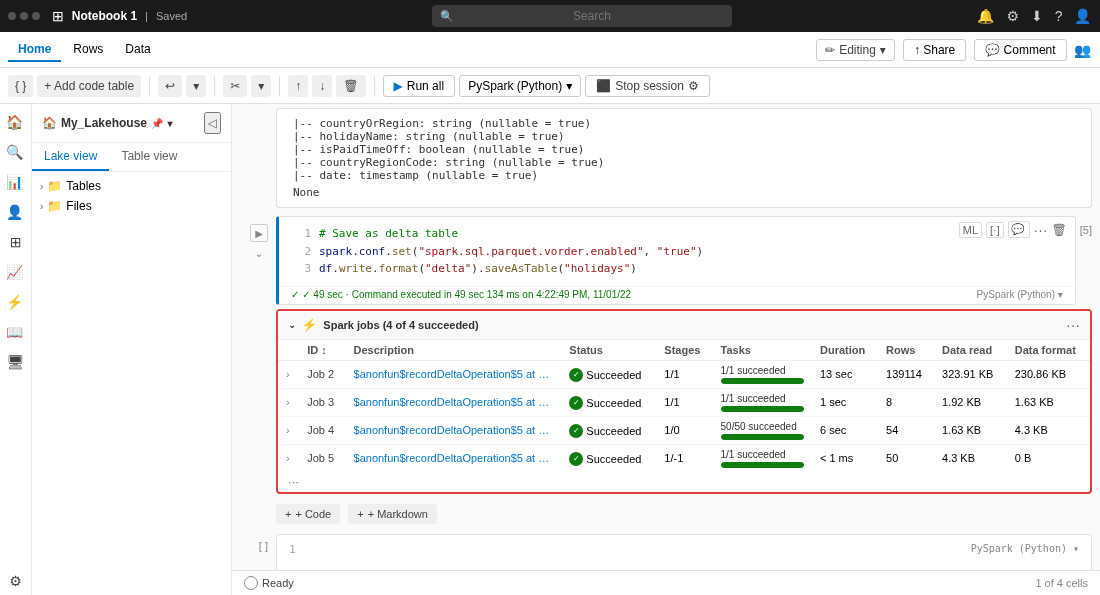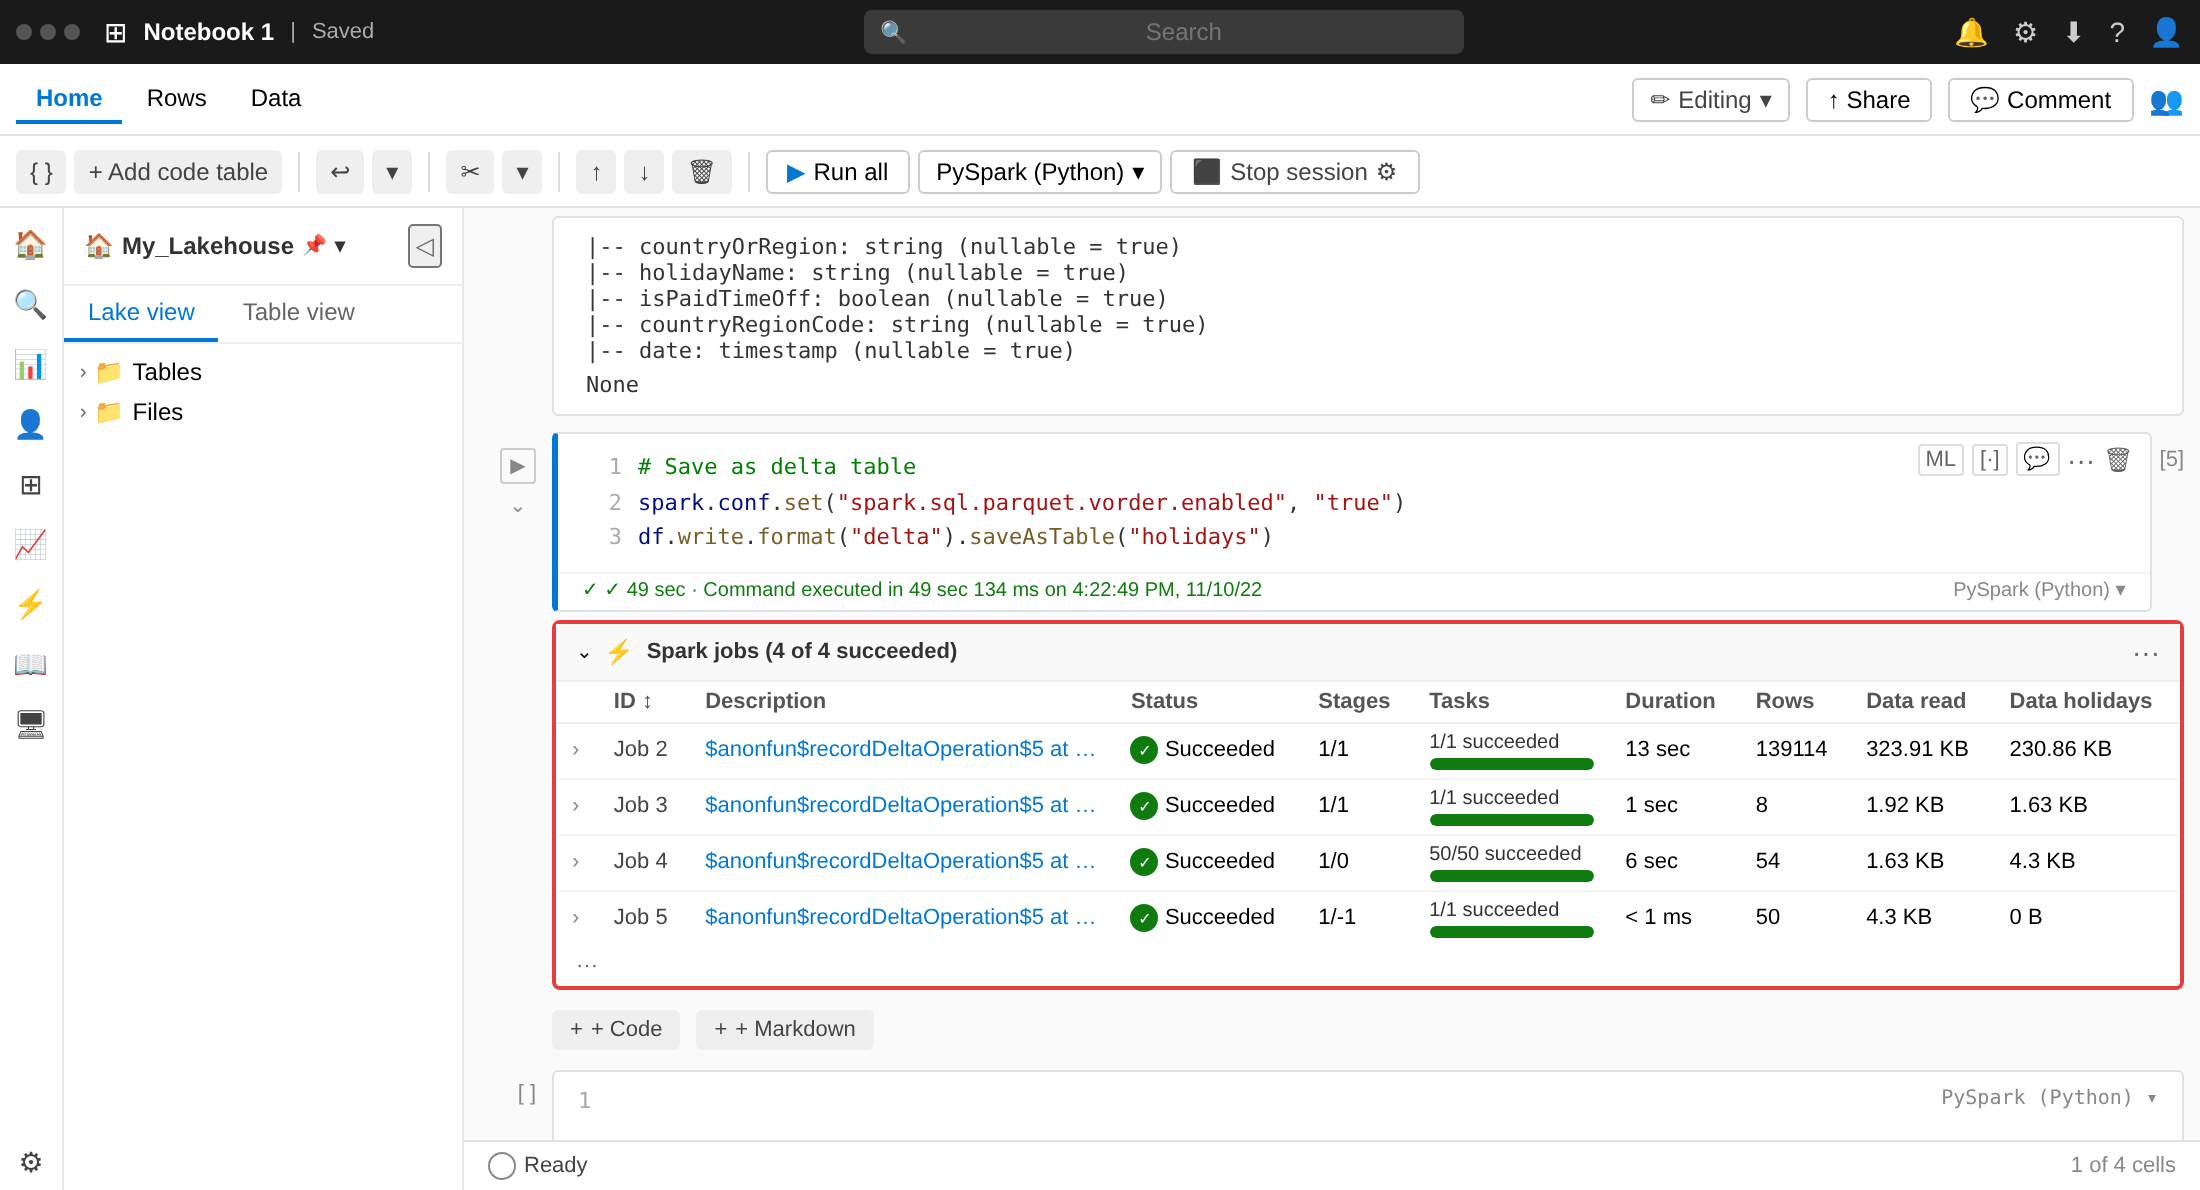--- a/index.html
+++ b/index.html
@@ -269,21 +269,21 @@
               <span class="code-content"><span style="color:#001080;">spark</span><span>.</span><span style="color:#001080;">conf</span><span>.</span><span style="color:#795e26;">set</span><span>(</span><span style="color:#a31515;">"spark.sql.parquet.vorder.enabled"</span><span>, </span><span style="color:#a31515;">"true"</span><span>)</span></span>
             </div>
             <div class="code-line">
               <span class="line-num">3</span>
               <span class="code-content"><span style="color:#001080;">df</span><span>.</span><span style="color:#795e26;">write</span><span>.</span><span style="color:#795e26;">format</span><span>(</span><span style="color:#a31515;">"delta"</span><span>).</span><span style="color:#795e26;">saveAsTable</span><span>(</span><span style="color:#a31515;">"holidays"</span><span>)</span></span>
             </div>
           </div>
           <div style="display:flex;justify-content:space-between;padding:2px 12px 4px;border-top:1px solid #f5f5f5;">
             <span class="cell-status" style="padding:0;font-size:10px;color:#107c10;">
               <span>✓</span>
-              <span>✓  49 sec · Command executed in 49 sec 134 ms on 4:22:49 PM, 11/10/22</span>
+              <span>✓  49 sec · Command executed in 49 sec 134 ms on 4:22:49 PM, 11/01/22</span>
             </span>
             <span class="cell-pyspark-label" style="position:static;font-size:10px;color:#888;cursor:pointer;">PySpark (Python) ▾</span>
           </div>
         </div>
         <span style="font-size:11px;color:#888;padding-left:4px;padding-top:8px;">[5]</span>
       </div>
 
       <div class="spark-jobs">
         <div class="spark-jobs-header">
           <span style="font-size:10px;cursor:pointer;">⌄</span>
@@ -296,21 +296,21 @@
             <tr>
               <th></th>
               <th style="cursor:pointer;">ID ↕</th>
               <th>Description</th>
               <th>Status</th>
               <th>Stages</th>
               <th>Tasks</th>
               <th>Duration</th>
               <th>Rows</th>
               <th>Data read</th>
-              <th>Data holidays</th>
+              <th>Data format</th>
             </tr>
           </thead>
           <tbody id="spark-tbody">
           <tr>
       <td style="cursor:pointer;color:#888;">›</td>
       <td style="color:#444;white-space:nowrap;">Job 2</td>
       <td style="color:#0078d4;cursor:pointer;max-width:200px;overflow:hidden;text-overflow:ellipsis;white-space:nowrap;">$anonfun$recordDeltaOperation$5 at SynapseLoggingShim.scala:86</td>
       <td>
         <span class="status-badge">
           <span class="status-dot">✓</span>

